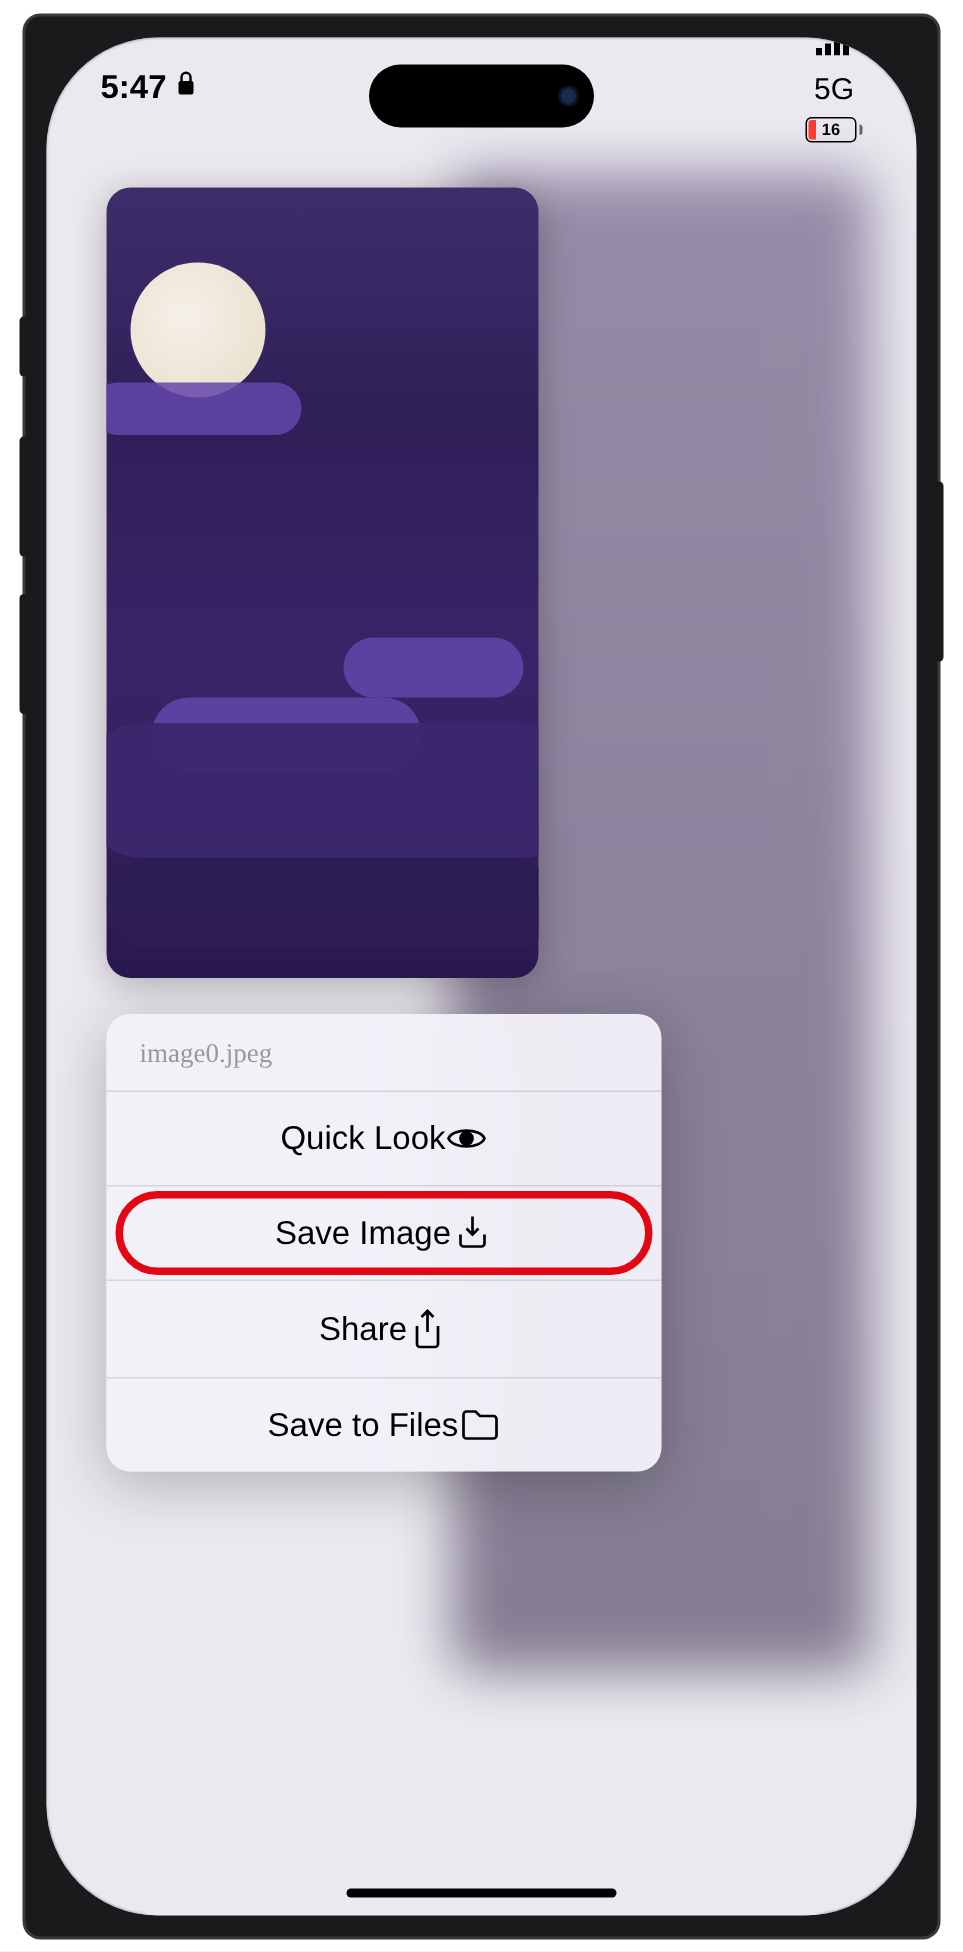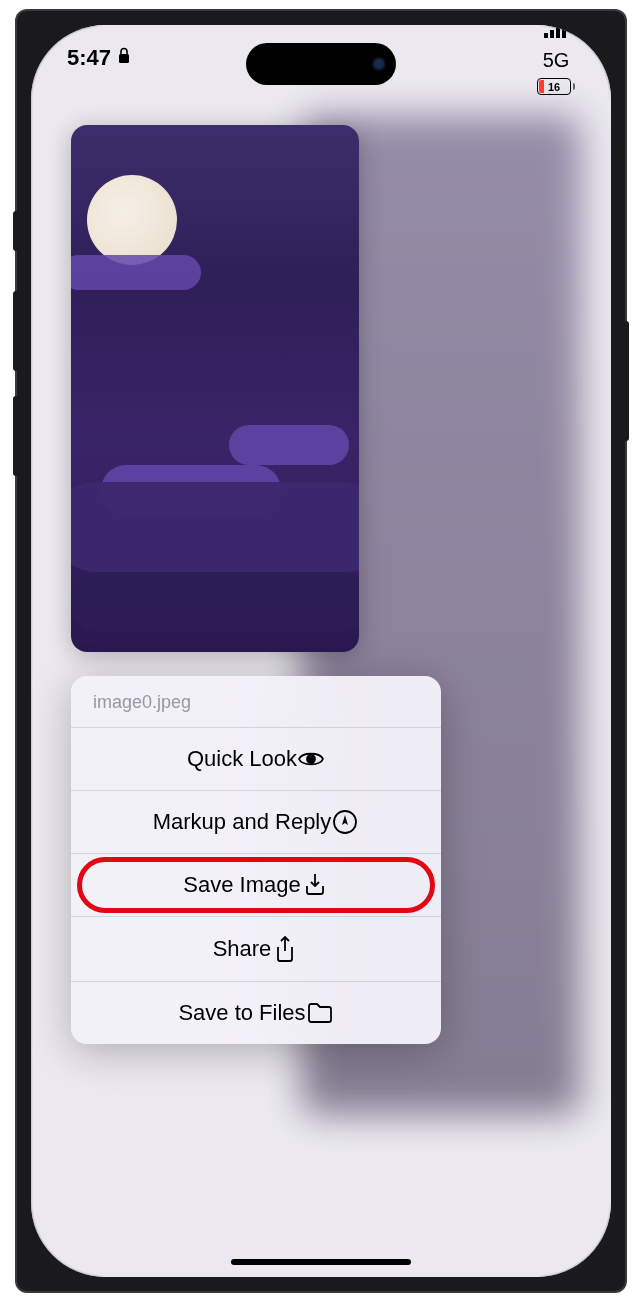--- a/index.html
+++ b/index.html
@@ -27,21 +27,21 @@
     .content { position: absolute; inset: 0; padding: 100px 40px 0 40px; }
     .preview-img { width: 288px; height: 527px; border-radius: 16px; background: linear-gradient(180deg, #3d2d6a 0%, #2f1f58 30%, #3a2468 60%, #2a1850 100%); position: relative; overflow: hidden; box-shadow: 0 4px 24px rgba(0,0,0,0.25); margin-bottom: 24px; }
     .moon { position: absolute; top: 50px; left: 16px; width: 90px; height: 90px; background: radial-gradient(circle at 40% 40%, #f5f0e8, #e8dcc8); border-radius: 50%; }
     .cloud { position: absolute; background: rgba(100, 70, 170, 0.85); border-radius: 50px; }
     .c1 { top: 130px; left: -10px; width: 140px; height: 35px; }
     .c2 { top: 300px; right: 10px; width: 120px; height: 40px; }
     .c3 { top: 340px; left: 30px; width: 180px; height: 50px; }
     .c4 { bottom: 80px; left: -20px; width: 340px; height: 90px; background: rgba(60, 40, 110, 0.95); }
     .c5 { bottom: 20px; left: 0; width: 300px; height: 60px; background: rgba(45, 30, 85, 0.98); }
     .context-menu { width: 370px; background: rgba(242, 240, 248, 0.96); backdrop-filter: blur(30px); border-radius: 16px; overflow: hidden; box-shadow: 0 8px 40px rgba(0,0,0,0.25); }
-    .menu-header { padding: 16px 22px 14px; font-size: 18px; color: #9a96a2; }
+    .menu-header { padding: 16px 22px 14px; font-size: 18px; color: #9a96a2; font-family: Liberation Serif, serif; }
     .menu-item { display: flex; justify-content: center; align-items: center; padding: 18px 22px; font-size: 22px; color: #000; border-top: 0.5px solid rgba(0,0,0,0.12); position: relative; }
     .menu-item .icon-slot { width: 28px; display: flex; justify-content: center; }
     .menu-item svg { stroke: #000; fill: none; stroke-width: 1.8; }
     .highlight-ring { position: absolute; left: 6px; right: 6px; top: 3px; bottom: 3px; border: 5px solid #e30613; border-radius: 30px; pointer-events: none; }
     .home-indicator { position: absolute; bottom: 12px; left: 50%; transform: translateX(-50%); width: 180px; height: 6px; background: #000; border-radius: 4px; z-index: 120; }
   </style>
 </head>
 <body>
 
 <div class="phone-frame">
@@ -103,29 +103,20 @@
         <div class="menu-item">
           <span>Quick Look</span>
           <span class="icon-slot">
             <svg width="28" height="20" viewBox="0 0 28 20">
                 <path d="M2 10 C5 3 23 3 26 10 C23 17 5 17 2 10 Z"></path>
                 <circle cx="14" cy="10" r="4" fill="#000"></circle>
               </svg>
           </span>
         </div>
 
-        <div class="menu-item">
-          <span>Markup and Reply</span>
-          <span class="icon-slot">
-            <svg width="26" height="26" viewBox="0 0 26 26">
-                <circle cx="13" cy="13" r="11"></circle>
-                <path d="M13 6 L10 16 L13 14 L16 16 Z" fill="#000" stroke="none"></path>
-              </svg>
-          </span>
-        </div>
 
         <div class="menu-item">
           <div class="highlight-ring"></div>
           <span>Save Image</span>
           <span class="icon-slot">
             <svg width="24" height="26" viewBox="0 0 24 26">
                 <path d="M12 2 V14 M8 10 L12 14 L16 10"></path>
                 <path d="M4 14 V20 a2 2 0 0 0 2 2 H18 a2 2 0 0 0 2-2 V14"></path>
               </svg>
           </span>

